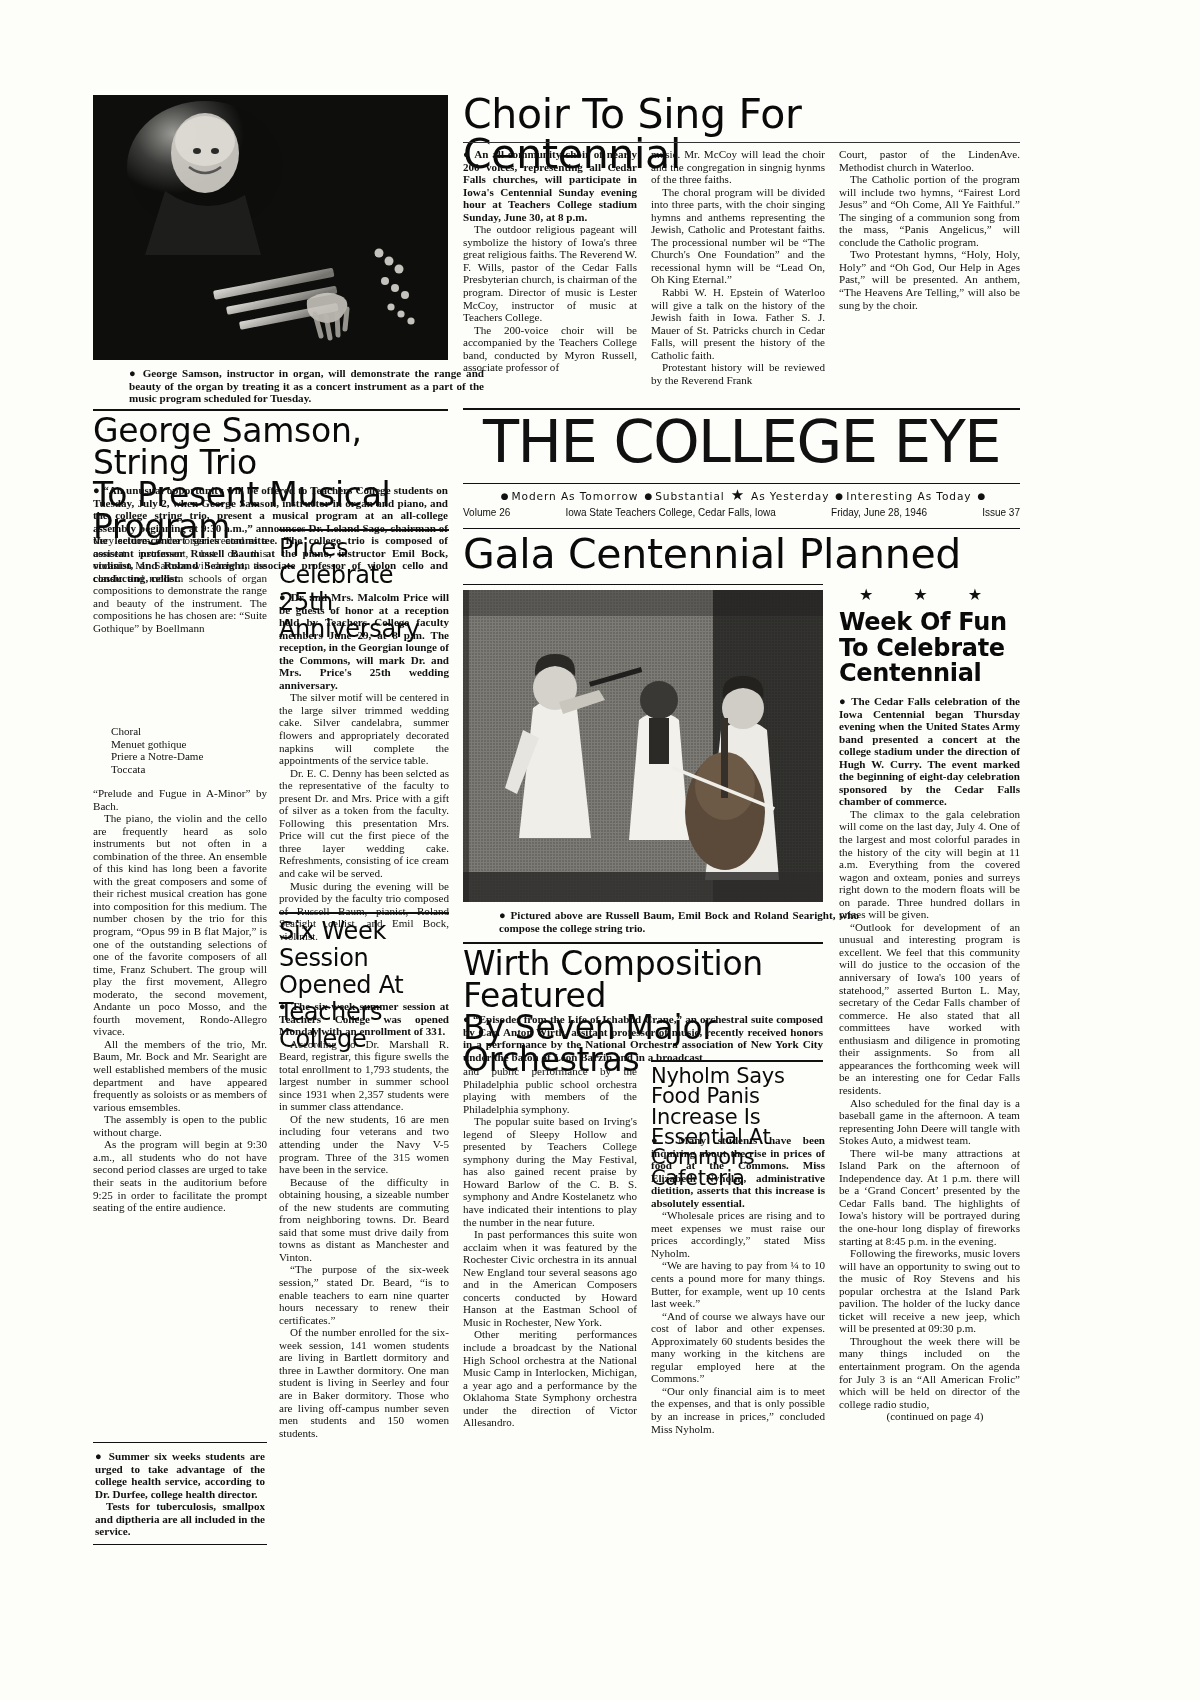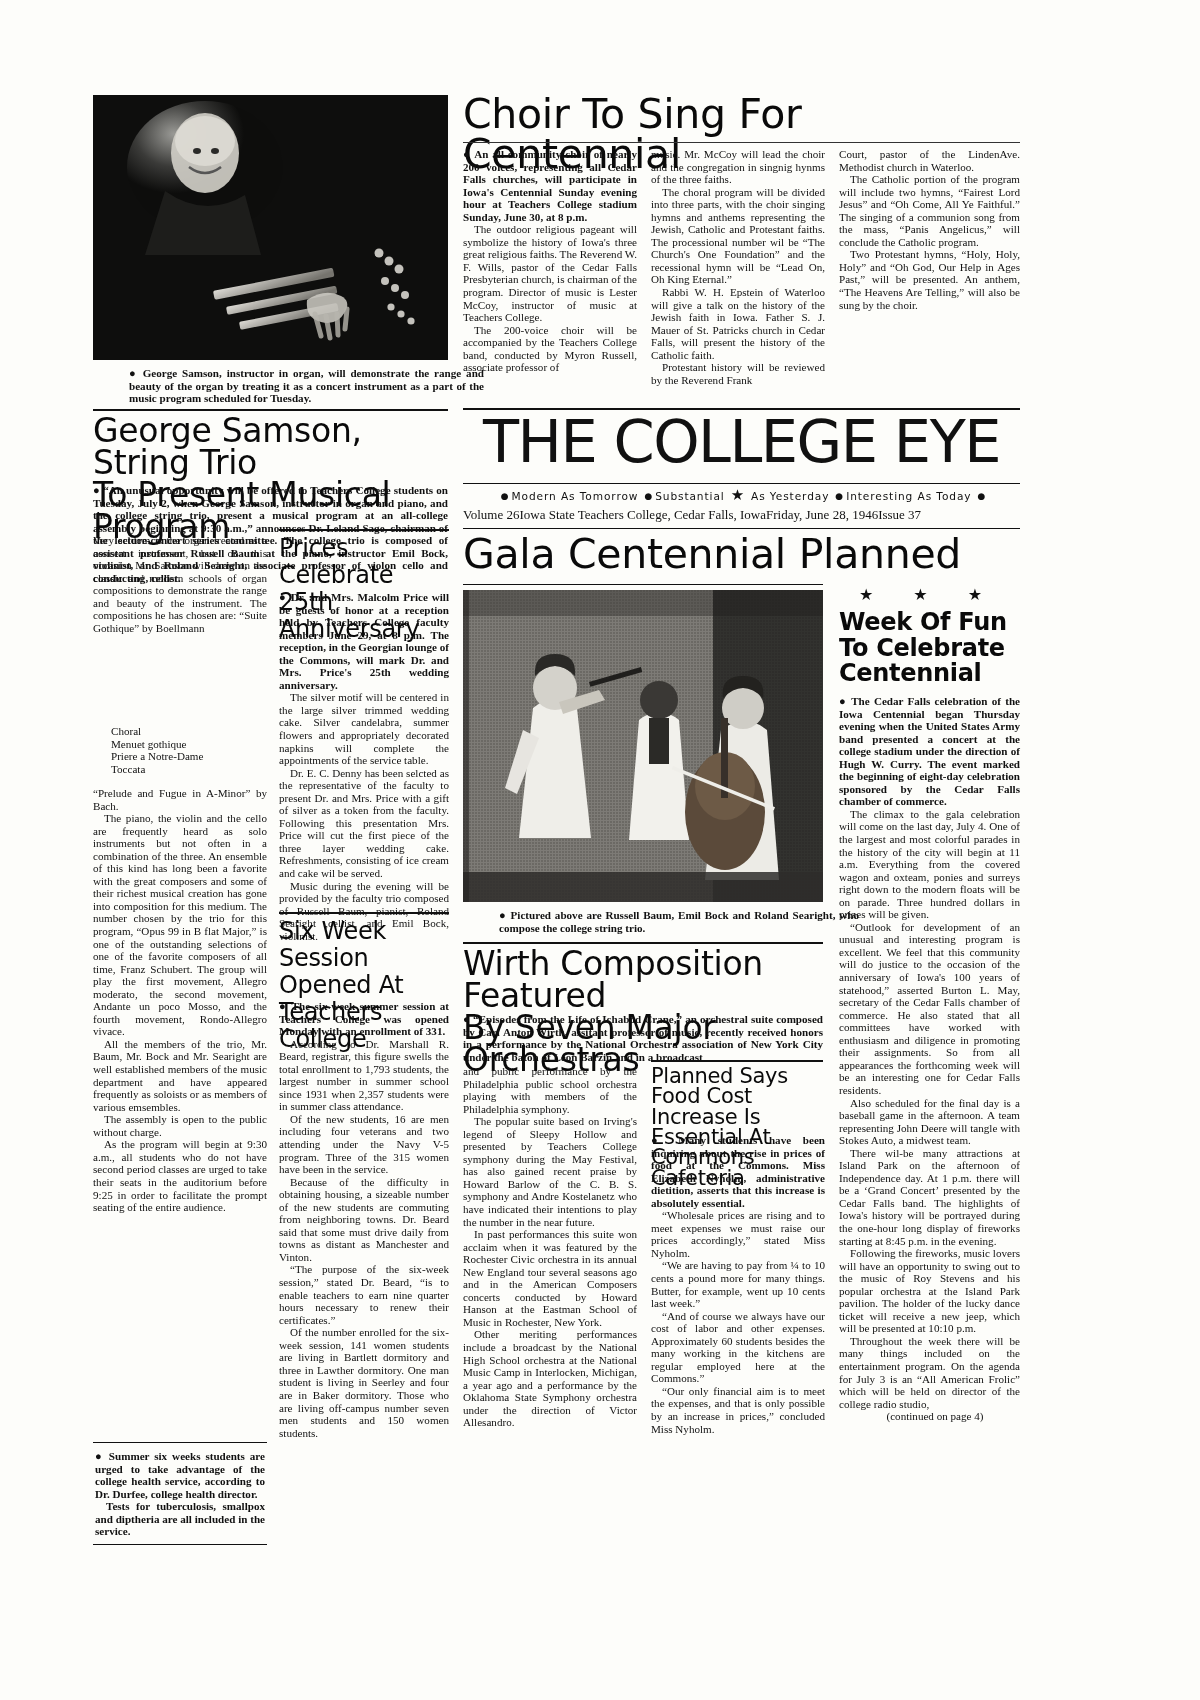--- a/index.html
+++ b/index.html
@@ -63,22 +63,22 @@
   }
   .slogan {
     font-family:"DejaVu Sans", sans-serif;
     font-size:10.6px; letter-spacing:0.9px;
     display:flex; align-items:center; justify-content:center; gap:0;
     white-space:nowrap;
   }
   .slogan .dot { font-size:9px; padding:0 2px 0 6px; }
   .slogan .star { font-size:15px; padding:0 6px; position:relative; top:-1px; }
   .volline {
-    font-family:Liberation Serif, serif;
-    font-size:13px; display:flex; 
+    font-family:Liberation Sans, sans-serif;
+    font-size:10px; display:flex; justify-content:space-between;
     align-items:baseline; white-space:nowrap;
   }
 
   .stars-row { text-align:center; font-size:16px; letter-spacing:18px; line-height:1; }
 
   .boxed {
     border-top:1.6px solid #111;
     border-bottom:1.6px solid #111;
     padding:7px 2px 6px 2px;
   }
@@ -249,21 +249,21 @@
 
   <div class="body-col" style="position:absolute;left:378px;top:970px;width:174px;">
     <p class="noind">and public performance by the Philadelphia public school orchestra playing with members of the Philadelphia symphony.</p>
     <p>The popular suite based on Irving's legend of Sleepy Hollow and presented by Teachers College symphony during the May Festival, has also gained recent praise by Howard Barlow of the C. B. S. symphony and Andre Kostelanetz who have indicated their intentions to play the number in the near future.</p>
     <p>In past performances this suite won acclaim when it was featured by the Rochester Civic orchestra in its annual New England tour several seasons ago and in the American Composers concerts conducted by Howard Hanson at the Eastman School of Music in Rochester, New York.</p>
     <p>Other meriting performances include a broadcast by the National High School orchestra at the National Music Camp in Interlocken, Michigan, a year ago and a performance by the Oklahoma State Symphony orchestra under the direction of Victor Allesandro.</p>
   </div>
 
   <div class="rule-thick" style="position:absolute;left:566px;top:965px;width:172px;"></div>
   <div class="hl hl-sm" style="position:absolute;left:566px;top:971px;width:176px;">
-    <div>Planned Says Food Cost</div>
+    <div>Nyholm Says Food Panis</div>
     <div>Increase Is Essential At</div>
     <div>Commons Cafeteria</div>
   </div>
   <div class="body-col" style="position:absolute;left:566px;top:1039px;width:174px;">
     <p class="lead">● Many students have been inquiring about the rise in prices of food at the Commons. Miss Elizabeth Nyholm, administrative dietition, asserts that this increase is absolutely essential.</p>
     <p>“Wholesale prices are rising and to meet expenses we must raise our prices accordingly,” stated Miss Nyholm.</p>
     <p>“We are having to pay from ¼ to 10 cents a pound more for many things. Butter, for example, went up 10 cents last week.”</p>
     <p>“And of course we always have our cost of labor and other expenses. Approximately 60 students besides the many working in the kitchens are regular employed here at the Commons.”</p>
     <p>“Our only financial aim is to meet the expenses, and that is only possible by an increase in prices,” concluded Miss Nyholm.</p>
   </div>
@@ -275,21 +275,21 @@
     <div>To Celebrate</div>
     <div>Centennial</div>
   </div>
 
   <div class="body-col" style="position:absolute;left:754px;top:600px;width:181px;">
     <p class="lead">● The Cedar Falls celebration of the Iowa Centennial began Thursday evening when the United States Army band presented a concert at the college stadium under the direction of Hugh W. Curry. The event marked the beginning of eight-day celebration sponsored by the Cedar Falls chamber of commerce.</p>
     <p>The climax to the gala celebration will come on the last day, July 4. One of the largest and most colorful parades in the history of the city will begin at 11 a.m. Everything from the covered wagon and oxteam, ponies and surreys right down to the modern floats will be on parade. Three hundred dollars in prizes will be given.</p>
     <p>“Outlook for development of an unusual and interesting program is excellent. We feel that this community will do justice to the occasion of the anniversary of Iowa's 100 years of statehood,” asserted Burton L. May, secretary of the Cedar Falls chamber of commerce. He also stated that all committees have worked with enthusiasm and diligence in promoting their assignments. So from all appearances the forthcoming week will be an interesting one for Cedar Falls residents.</p>
     <p>Also scheduled for the final day is a baseball game in the afternoon. A team representing John Deere will tangle with Stokes Auto, a midwest team.</p>
     <p>There wil-be many attractions at Island Park on the afternoon of Independence day. At 1 p.m. there will be a ‘Grand Concert’ presented by the Cedar Falls band. The highlights of Iowa's history will be portrayed during the one-hour long display of fireworks starting at 8:45 p.m. in the evening.</p>
-    <p>Following the fireworks, music lovers will have an opportunity to swing out to the music of Roy Stevens and his popular orchestra at the Island Park pavilion. The holder of the lucky dance ticket will receive a new jeep, which will be presented at 10:10 p.m.</p>
+    <p>Following the fireworks, music lovers will have an opportunity to swing out to the music of Roy Stevens and his popular orchestra at the Island Park pavilion. The holder of the lucky dance ticket will receive a new jeep, which will be presented at 09:30 p.m.</p>
     <p>Throughout the week there will be many things included on the entertainment program. On the agenda for July 3 is an “All American Frolic” which will be held on director of the college radio studio,</p>
     <p class="cont">(continued on page 4)</p>
   </div>
 
   <div class="rule-thick" style="position:absolute;left:8px;top:314px;width:355px;"></div>
 
   <div class="hl hl-lg" style="position:absolute;left:8px;top:320px;width:355px;">
     <div>George Samson, String Trio</div>
     <div>To Present Musical Program</div>
   </div>

